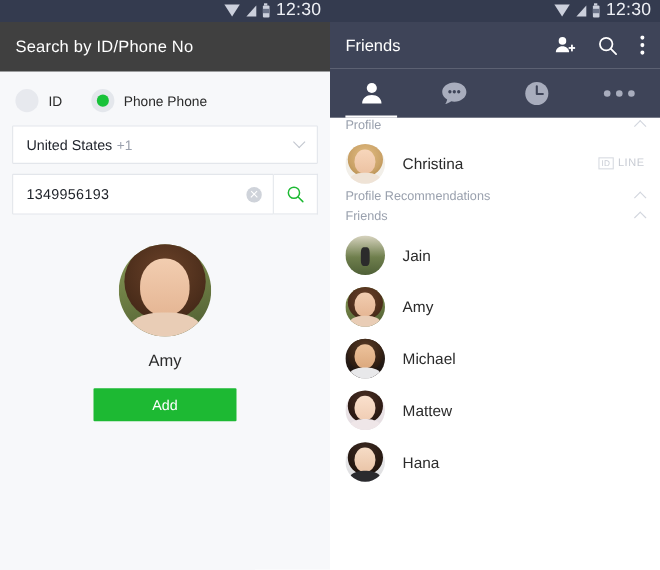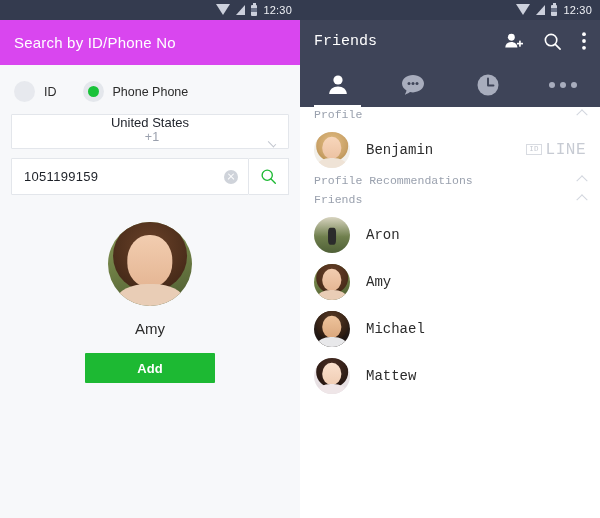--- a/index.html
+++ b/index.html
@@ -32,26 +32,26 @@
     border-radius:1px;
   }
   .ic-batt:before {
     content:""; position:absolute; top:-2px; left:1.5px; width:3px;
     height:2px; background:#ccd0dc;
   }
   .ic-batt:after {
     content:""; position:absolute; top:3px; left:0; width:6px;
     height:4px; background:#6c7489;
   }
-  .clock { color:#eef0f5; font-size:11px; letter-spacing:.2px; }
+  .clock { color:#eef0f5; font-size:16px; letter-spacing:.2px; }
 
   
   .lp { background:#f7f8fa; height:498px; }
   .lp-header {
-    height:45px; background:#d946ef; display:flex; align-items:center;
+    height:45px; background:#404040; display:flex; align-items:center;
     padding:0 14px;
   }
   .lp-title { color:#ffffff; font-size:15px; letter-spacing:.2px; }
 
   .radio-row { display:flex; align-items:center; padding:16px 14px 12px 14px; gap:0; }
   .radio {
     display:flex; align-items:center; cursor:pointer;
   }
   .radio .dot {
     width:21px; height:21px; border-radius:50%; background:#e7e9ee;
@@ -61,21 +61,20 @@
   .radio.on .dot:after {
     content:""; width:11px; height:11px; border-radius:50%; background:#18c239;
   }
   .radio .lbl { font-size:12.5px; color:#2b2b2b; margin-left:9px; }
   .radio.second { margin-left:26px; }
 
   .field {
     margin:0 11px 9px 11px; background:#ffffff; border:1px solid #e3e6eb;
     height:35px; display:flex; align-items:center; padding:0 12px;
     border-radius:1px;
-    flex-direction:column;
   }
   .field .val { font-size:13px; color:#22262e; }
   .field .code { font-size:12.5px; color:#9aa0ad; margin-left:4px; }
   .chev-d {
     margin-left:auto; width:8px; height:8px; border-right:1.4px solid #c2c6cf;
     border-bottom:1.4px solid #c2c6cf; transform:rotate(45deg) translate(-2px,-2px);
   }
 
   .searchrow { display:flex; margin:0 11px; }
   .searchbox {
@@ -99,27 +98,27 @@
   }
 
   .result { padding-top:27px; text-align:center; }
   .avatar-lg {
     width:84px; height:84px; border-radius:50%; margin:0 auto;
     overflow:hidden; position:relative;
   }
   .result .name { font-size:15px; color:#2c2c2c; margin-top:14px; }
   .add-btn {
     margin:16px auto 0 auto; width:130px; height:30px; background:#1db933;
-    color:#ffffff; font-size:13px; font-weight:bold; display:flex;
+    color:#ffffff; font-size:13px; font-weight:normal; display:flex;
     align-items:center; justify-content:center; border:none; cursor:pointer;
     border-radius:1px;
   }
 
   
-  .rp { background:#ffffff; height:498px;font-family:Liberation Mono, monospace; }
+  .rp { background:#ffffff; height:498px; }
   .rp-header {
     height:42px; background:#3e4458; display:flex; align-items:center;
     padding:0 14px;
   }
   .rp-title { color:#ffffff; font-size:15px; }
   .rp-actions { margin-left:auto; display:flex; align-items:center; gap:20px; }
   .tabbar {
     height:45px; background:#3e4458; display:flex; align-items:flex-end;
   }
   .tab {
@@ -151,21 +150,21 @@
     position:relative;
   }
   .row .nm { font-size:14px; color:#2b2b2b; margin-left:16px; }
   .badge {
     margin-left:auto; display:flex; align-items:center; gap:4px;
   }
   .badge .idbox {
     font-size:7.5px; color:#c7cbd3; border:1px solid #d8dbe1;
     padding:1px 2px; line-height:1; letter-spacing:.2px;
   }
-  .badge .line { font-size:16px; color:#c7cbd3; letter-spacing:.5px; }
+  .badge .line { font-size:10px; color:#c7cbd3; letter-spacing:.5px; }
   .cnt { margin-left:auto; display:flex; align-items:center; gap:7px; }
   .cnt .n { font-size:13px; color:#9aa1ae; }
   .chev-r {
     width:7px; height:7px; border-right:1.3px solid #c7cbd3;
     border-top:1.3px solid #c7cbd3; transform:rotate(45deg);
   }
 
   
   .ph { position:absolute; inset:0; }
   .ph .bg { position:absolute; inset:0; }
@@ -214,21 +213,21 @@
       </div>
 
       <div class="field">
         <span class="val">United States</span>
         <span class="code">+1</span>
         <span class="chev-d"></span>
       </div>
 
       <div class="searchrow">
         <div class="searchbox">
-          <span class="val">1051199159</span>
+          <span class="val">1349956193</span>
           <span class="clear-ic"></span>
         </div>
         <div class="searchbtn">
           <svg width="17" height="17" viewBox="0 0 20 20">
             <circle cx="8.5" cy="8.5" r="6" fill="none" stroke="#1db933" stroke-width="1.6"></circle>
             <line x1="13" y1="13" x2="18" y2="18" stroke="#1db933" stroke-width="1.6" stroke-linecap="round"></line>
           </svg>
         </div>
       </div>
 
@@ -315,21 +314,21 @@
       </div>
       <div class="row">
         <span class="av">
           <span class="ph">
             <span class="bg" style="background:#f2efe9"></span>
             <span class="hair" style="background:radial-gradient(circle at 50% 40%, #e3be84 0%, #caa267 60%, #a8813f 100%)"></span>
             <span class="face" style="background:linear-gradient(180deg,#f7d6bb 0%,#ecc2a2 100%)"></span>
             <span class="body" style="background:#efe3d6"></span>
           </span>
         </span>
-        <span class="nm">Benjamin</span>
+        <span class="nm">Christina</span>
         <span class="badge">
           <span class="idbox">ID</span>
           <span class="line">LINE</span>
         </span>
       </div>
 
       <div class="sect">
         <span class="t">Profile Recommendations</span>
         <span class="chev-u"></span>
       </div>
@@ -339,21 +338,21 @@
         <span class="chev-u"></span>
       </div>
 
       <div class="row">
         <span class="av">
           <span class="ph">
             <span class="bg" style="background:linear-gradient(180deg,#d8d4c0 0%,#6f7f4d 55%,#4f6037 100%)"></span>
             <span class="face" style="background:#2b2b2b;width:22%;height:46%;top:55%;border-radius:30%"></span>
           </span>
         </span>
-        <span class="nm">Aron</span>
+        <span class="nm">Jain</span>
       </div>
 
       <div class="row">
         <span class="av">
           <span class="ph">
             <span class="bg" style="background:linear-gradient(165deg,#8a9a5b 0%,#6f7f45 45%,#4c5a30 100%)"></span>
             <span class="hair" style="background:radial-gradient(circle at 50% 38%, #6b4229 0%, #4e2f1c 60%, #3a2214 100%)"></span>
             <span class="face" style="background:linear-gradient(180deg,#f2cdb0 0%,#e5b694 100%)"></span>
             <span class="body" style="background:#e9cdb6"></span>
           </span>
@@ -378,20 +377,31 @@
           <span class="ph">
             <span class="bg" style="background:linear-gradient(180deg,#f3eef0 0%,#e2dade 100%)"></span>
             <span class="hair" style="background:radial-gradient(circle at 50% 30%, #4a2f24 0%, #2a1913 70%, #1d110c 100%)"></span>
             <span class="face" style="background:linear-gradient(180deg,#fae0cd 0%,#f0cdb4 100%)"></span>
             <span class="body" style="background:#efe6e8"></span>
           </span>
         </span>
         <span class="nm">Mattew</span>
       </div>
 
+      <div class="row">
+        <span class="av">
+          <span class="ph">
+            <span class="bg" style="background:linear-gradient(180deg,#efeff1 0%,#dcdcde 100%)"></span>
+            <span class="hair" style="background:radial-gradient(circle at 50% 28%, #3c2a22 0%, #241710 70%, #170e09 100%)"></span>
+            <span class="face" style="background:linear-gradient(180deg,#f6dcc6 0%,#eac5a8 100%)"></span>
+            <span class="body" style="background:#2a2a2e"></span>
+          </span>
+        </span>
+        <span class="nm">Hana</span>
+      </div>
 
       <div class="row">
         
         
       </div>
 
     </div>
   </div>
 
 </div>

